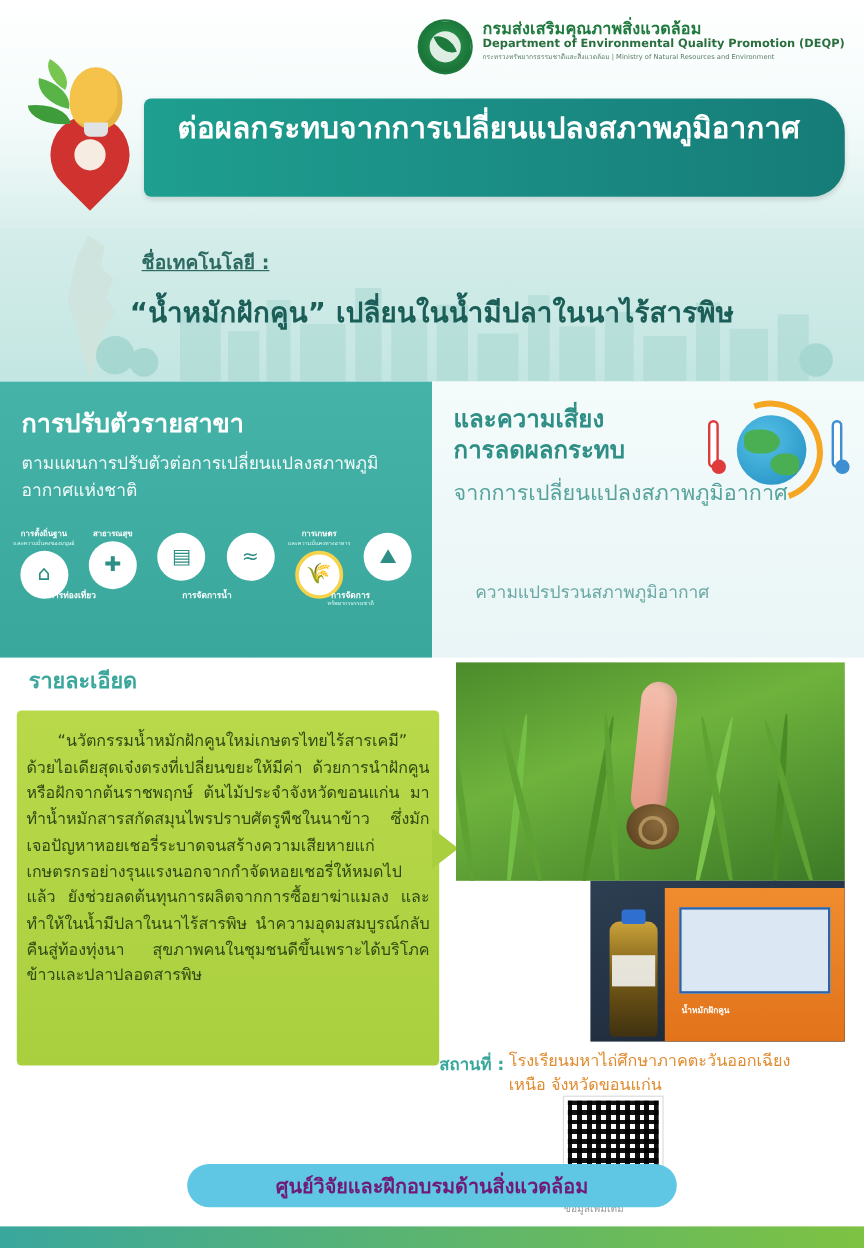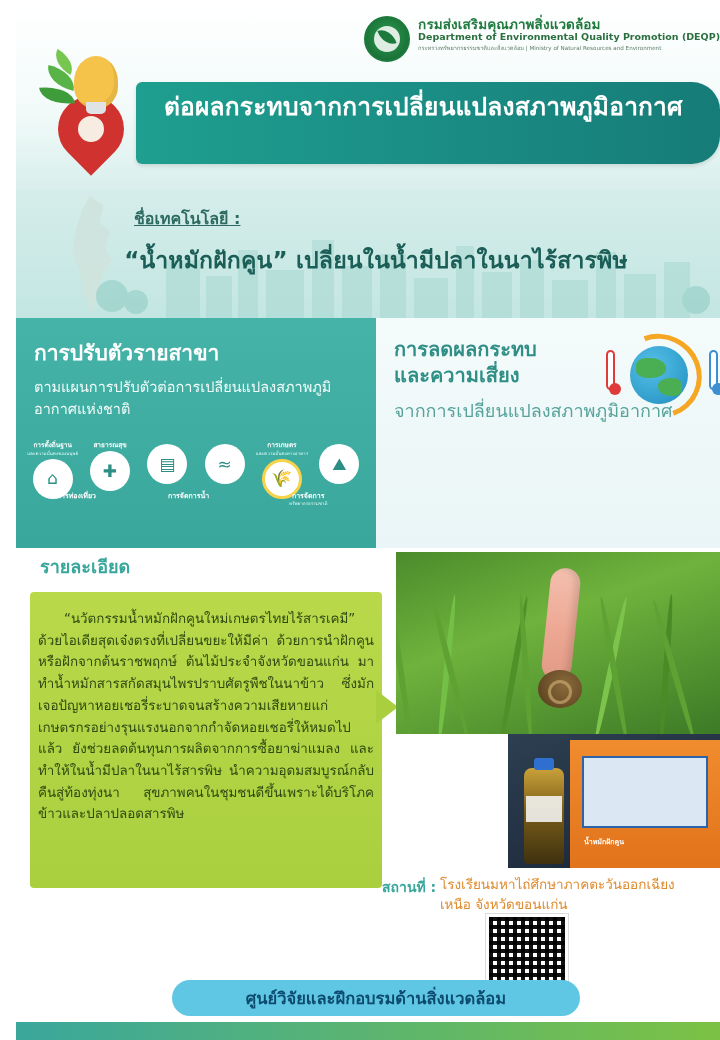--- a/index.html
+++ b/index.html
@@ -9,21 +9,20 @@
     font-family: "DejaVu Sans", "Liberation Sans", sans-serif;
     background: #ffffff;
     position: relative;
     overflow: hidden;
   }
   .poster {
     width: 572px;
     height: 1040px;
     position: relative;
     background: #ffffff;
-    margin-left: 16px;
   }
 
   
   .header {
     position: absolute;
     top: 0; left: 0;
     width: 720px;
     height: 190px;
     background: linear-gradient(180deg, #ffffff 0%, #f3fbfa 55%, #d9efec 100%);
   }
@@ -497,28 +496,28 @@
     position: absolute;
     right: 20px; bottom: 26px;
     width: 82px;
     font-size: 8.5px;
     color: #9a9a9a;
   }
 
   
   .footer-pill {
     position: absolute;
-    left: 156px; bottom: 24px;
+    left: 156px; bottom: 34px;
     width: 408px; height: 36px;
     background: #5fc6e4;
     border-radius: 18px;
     display: flex;
     align-items: center;
     justify-content: center;
-    color: #0c4a6e;
+    color: #701a75;
     font-size: 16.5px;
     font-weight: bold;
   }
   .footer-bar {
     position: absolute;
     left: 0; bottom: 0;
     width: 720px; height: 18px;
     background: linear-gradient(90deg, #3aa79d 0%, #7dc242 100%);
   }
 </style>
@@ -630,23 +629,24 @@
         </div>
         <div class="sector-item" style="flex:1.6">
           <div class="sector-label-below">การจัดการ</div>
           <div class="sector-sub">ทรัพยากรธรรมชาติ</div>
         </div>
       </div>
     </div>
   </div>
 
   <div class="panel-right">
+    <h2>และความเสี่ยง</h2>
     <h2>การลดผลกระทบ</h2>
-    <h2>และความเสี่ยง</h2>
     <div class="sub">จากการเปลี่ยนแปลงสภาพภูมิอากาศ</div>
+    <div class="note">ความแปรปรวนสภาพภูมิอากาศ</div>
     <div class="globe-wrap">
       <div class="arrow-ring"></div>
       <div class="globe"></div>
       <div class="thermo red"></div>
       <div class="thermo blue"></div>
     </div>
   </div>
 
   <div class="detail-head">รายละเอียด</div>
   <div class="detail-box">

